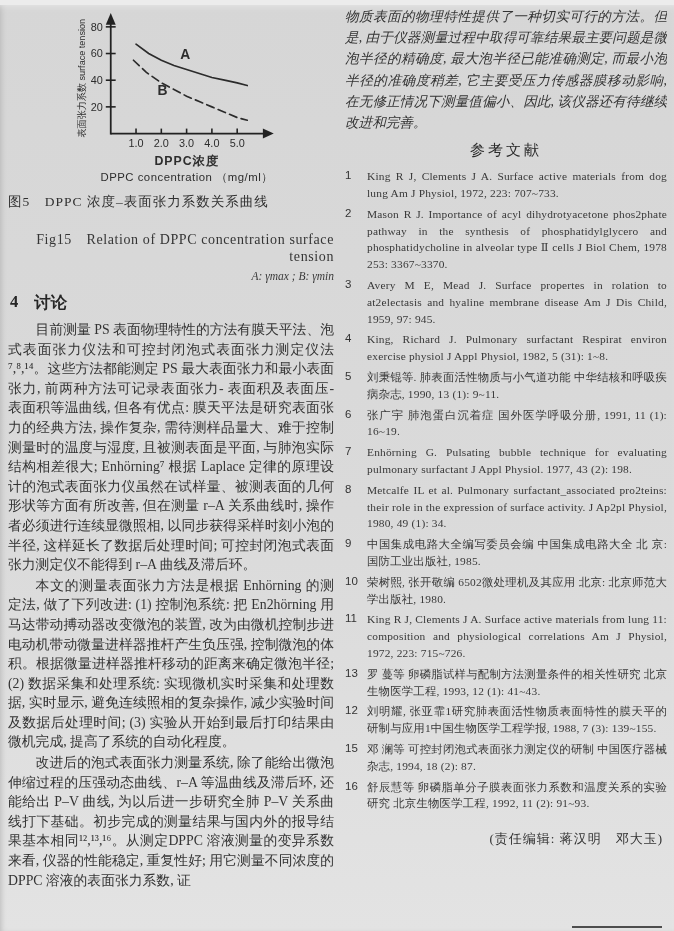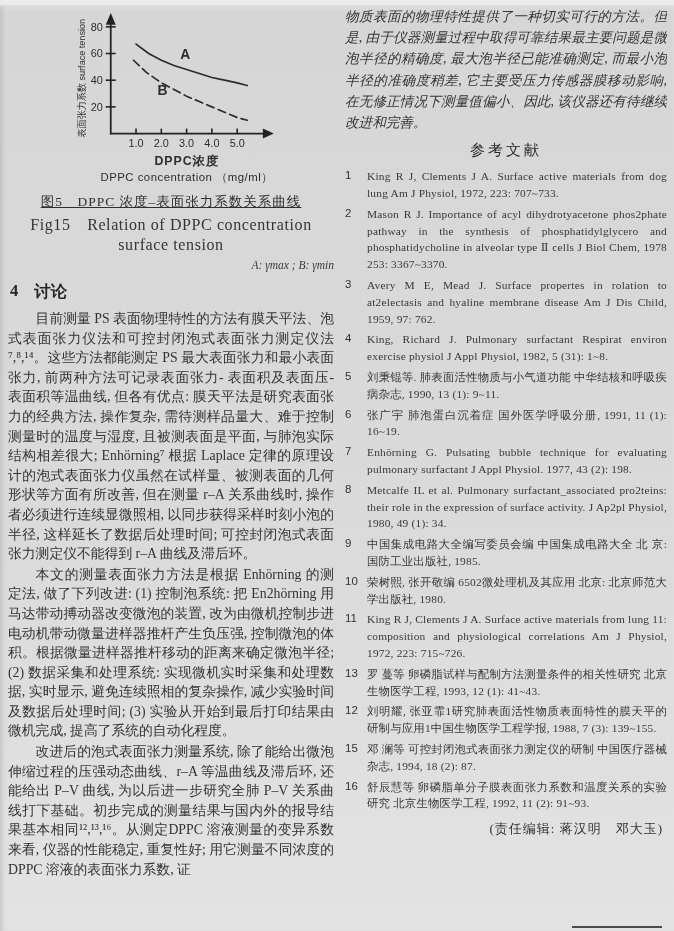--- a/index.html
+++ b/index.html
@@ -23,37 +23,37 @@
     position:absolute;left:345px;top:6px;width:322px;height:920px;overflow:hidden;
   }
   
   .figure-block{margin:0 0 4px 0;}
   svg text{fill:#2d2d2d;}
   .tick{font-family:"Liberation Sans","DejaVu Sans",sans-serif;font-size:11px;}
   .slabel{font-family:"Liberation Sans","DejaVu Sans",sans-serif;font-size:14px;font-weight:bold;}
   .ylab{font-family:"Liberation Sans","DejaVu Sans",sans-serif;font-size:10px;}
   .xlab-cn{font-family:"Liberation Sans","DejaVu Sans",sans-serif;font-size:12.5px;font-weight:bold;letter-spacing:1px;}
   .xlab-en{font-family:"Liberation Sans","DejaVu Sans",sans-serif;font-size:11.5px;letter-spacing:0.5px;}
-  .cap-cn{text-align:center;font-size:13.5px;letter-spacing:1px;margin-top:3px;color:#303030;text-decoration:underline;}
-  .cap-en{text-align:center;font-size:16px;letter-spacing:0.6px;margin-top:4px;color:#353535;}
+  .cap-cn{font-size:13.5px;letter-spacing:1px;margin-top:3px;color:#303030;}
+  .cap-en{text-align:right;font-size:14px;letter-spacing:0.6px;margin-top:20px;color:#353535;}
   .cap-legend{text-align:right;font-size:11.5px;margin-top:5px;color:#3a3a3a;font-style:italic;}
   
   .sec-heading{font-size:16.5px;font-weight:bold;color:#262626;margin:10px 0 6px 2px;display:flex;gap:16px;}
   .body-p{
     font-size:13.8px;line-height:19.6px;text-align:justify;
     text-indent:2em;margin:0 0 1px 0;color:#333;
   }
   .body-p.no-indent{text-indent:0;font-style:italic;}
   
   .refs-heading{text-align:center;font-size:15px;font-weight:normal;letter-spacing:3px;color:#2b2b2b;margin:8px 0 8px 0;}
   .ref-item{display:flex;margin-bottom:4px;}
   .ref-num{flex:0 0 22px;font-size:11.5px;color:#333;font-family:"Liberation Sans","DejaVu Sans",sans-serif;padding-top:1px;}
   .ref-text{flex:1;font-size:11.4px;line-height:16.8px;color:#383838;text-align:justify;letter-spacing:0.2px;}
   .footer-line{
-    margin-top:8px;text-align:right;padding-right:4px;
+    margin-top:18px;text-align:right;padding-right:4px;
     font-size:13px;letter-spacing:1px;color:#333;
   }
   .bottom-rule{position:absolute;right:12px;bottom:3px;width:90px;height:2px;background:#4d4d4d;}
   .top-strip{position:absolute;left:0;top:0;width:100%;height:5px;background:#ececec;}
 </style>
 </head>
 <body>
 
 <div class="page">
   <div class="top-strip"></div>
@@ -116,21 +116,21 @@
         <div class="ref-item">
           <span class="ref-num">1</span>
           <div class="ref-text">King R J, Clements J A.  Surface active materials from dog lung  Am J Physiol, 1972, 223: 707~733.</div>
         </div>
         <div class="ref-item">
           <span class="ref-num">2</span>
           <div class="ref-text">Mason R J.  Importance of acyl dihydrotyacetone phos2phate pathway in the synthesis of phosphatidylglycero and phosphatidycholine in alveolar type Ⅱ cells  J Biol Chem, 1978 253: 3367~3370.</div>
         </div>
         <div class="ref-item">
           <span class="ref-num">3</span>
-          <div class="ref-text">Avery M E, Mead J.  Surface propertes in rolation to at2electasis and hyaline membrane disease  Am J Dis Child, 1959, 97: 762.</div>
+          <div class="ref-text">Avery M E, Mead J.  Surface propertes in rolation to at2electasis and hyaline membrane disease  Am J Dis Child, 1959, 97: 945.</div>
         </div>
         <div class="ref-item">
           <span class="ref-num">4</span>
           <div class="ref-text">King, Richard J.  Pulmonary surfactant  Respirat environ exercise physiol  J Appl Physiol, 1982, 5 (31): 1~8.</div>
         </div>
         <div class="ref-item">
           <span class="ref-num">5</span>
           <div class="ref-text">刘秉锟等. 肺表面活性物质与小气道功能  中华结核和呼吸疾病杂志, 1990, 13 (1): 9~11.</div>
         </div>
         <div class="ref-item">

